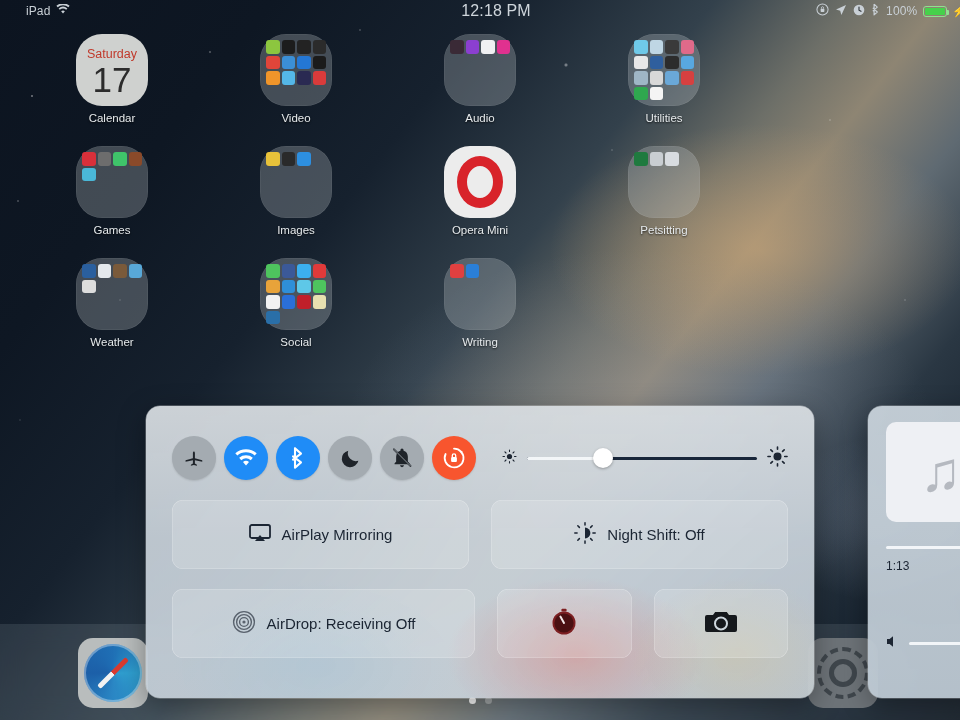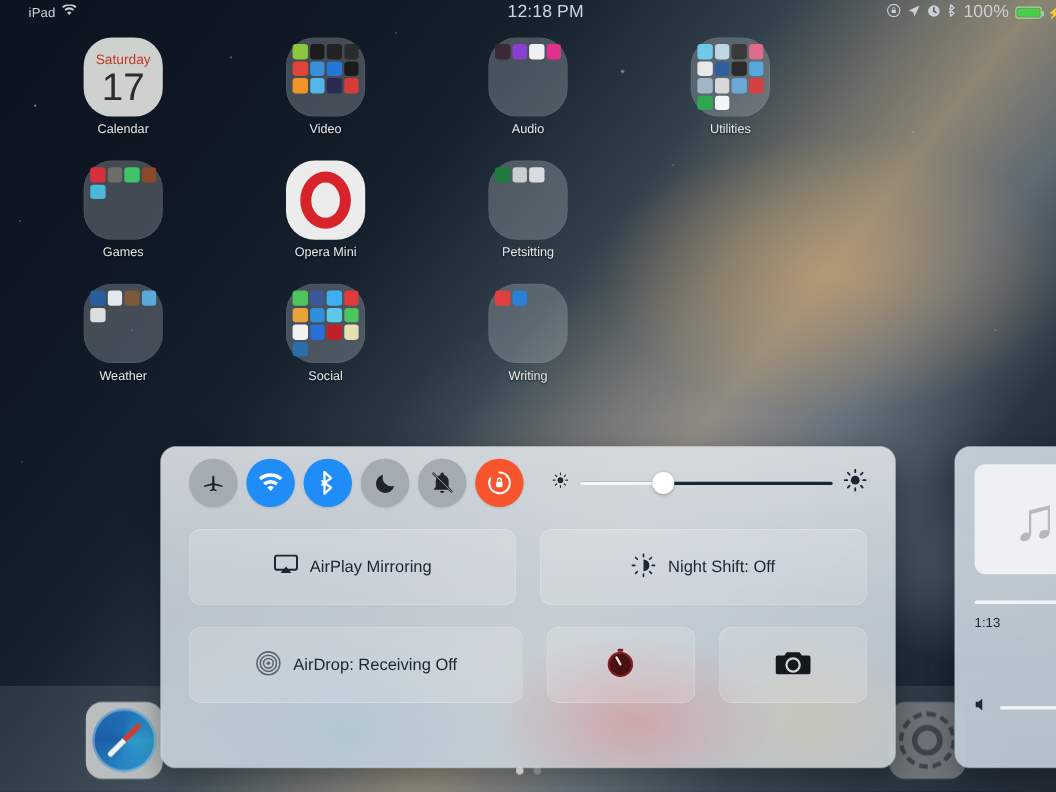--- a/index.html
+++ b/index.html
@@ -41,21 +41,21 @@
   
   #statusbar{
     position:absolute; top:0; left:0; width:960px; height:22px;
     display:flex; align-items:center; color:#c9d0d6; font-size:12px;
     padding:0 10px; z-index:40; letter-spacing:.1px;margin-left:16px;
   }
   .sb-left{ display:flex; align-items:center; gap:6px; }
   .sb-center{ position:absolute; left:0; right:0; text-align:center;
               font-size:16px; color:#cfd6dc; pointer-events:none; }
   .sb-right{ margin-left:auto; display:flex; align-items:center; gap:6px; z-index:2; }
-  .sb-right .pct{ font-size:16px; }
+  .sb-right .pct{ font-size:12px; }
   .batt{ width:24px; height:11px; border:1px solid #8fe28f; border-radius:3px; position:relative; }
   .batt i{ position:absolute; inset:1px; background:#46d14b; border-radius:1px; }
   .batt::after{ content:""; position:absolute; right:-3px; top:3px; width:2px; height:5px;
                 background:#8fe28f; border-radius:0 1px 1px 0; }
   .bolt{ color:#46d14b; font-size:11px; margin-left:-1px; }
 
   
   #homegrid{ position:absolute; top:34px; left:0; width:960px; z-index:10; }
   .hs-row{ display:flex; }
   .hs-cell{ width:184px; display:flex; flex-direction:column; align-items:center; }
@@ -127,21 +127,21 @@
     box-shadow:0 0 0 .5px rgba(255,255,255,.45), 0 8px 28px rgba(0,0,0,.35);
     overflow:hidden;
   }
   #cc-tint{
     position:absolute; inset:0; pointer-events:none;
     background:
       radial-gradient(ellipse 180px 110px at 430px 250px, rgba(226,120,110,0.42), rgba(226,120,110,0) 72%),
       radial-gradient(ellipse 150px 110px at 590px 250px, rgba(214,196,150,0.38), rgba(214,196,150,0) 72%),
       radial-gradient(ellipse 200px 120px at 170px 260px, rgba(150,190,215,0.30), rgba(0,0,0,0) 72%);
   }
-  .cc-inner{ position:relative; z-index:2; padding:11px 26px; }
+  .cc-inner{ position:relative; z-index:2; padding:30px 26px; }
 
   .toggle-row{ display:flex; align-items:center; }
   .tog{
     width:44px; height:44px; border-radius:50%; margin-right:8px;
     display:flex; align-items:center; justify-content:center;
     box-shadow:0 1px 2px rgba(0,0,0,.12);
   }
   .tog.off{ background:#a4abb1; color:#1f242a; }
   .tog.on-blue{ background:#1f8cf7; color:#ffffff; }
   .tog.on-orange{ background:#f8552e; color:#ffffff; }
@@ -317,20 +317,30 @@
           <i class="mini" style="background:#d8303a"></i>
             <i class="mini" style="background:#6d6d6d"></i>
           <i class="mini" style="background:#3fc46a"></i>
             <i class="mini" style="background:#8a4a2a"></i>
           <i class="mini" style="background:#4ab8d8"></i>
         </div>
       </div>
       <div class="app-label">Games</div>
     </div>
 
+    <div class="hs-cell">
+      <div class="icon-tile folder-tile">
+        <div class="mini-grid">
+          <i class="mini" style="background:#e8c23a"></i>
+            <i class="mini" style="background:#2a2a2a"></i>
+          <i class="mini" style="background:#2d8fe0"></i>
+        </div>
+      </div>
+      <div class="app-label">Images</div>
+    </div>
 
 
     <div class="hs-cell">
       <div class="icon-tile opera">
         <div class="opera-o"></div>
       </div>
       <div class="app-label">Opera Mini</div>
     </div>
 
     <div class="hs-cell">

